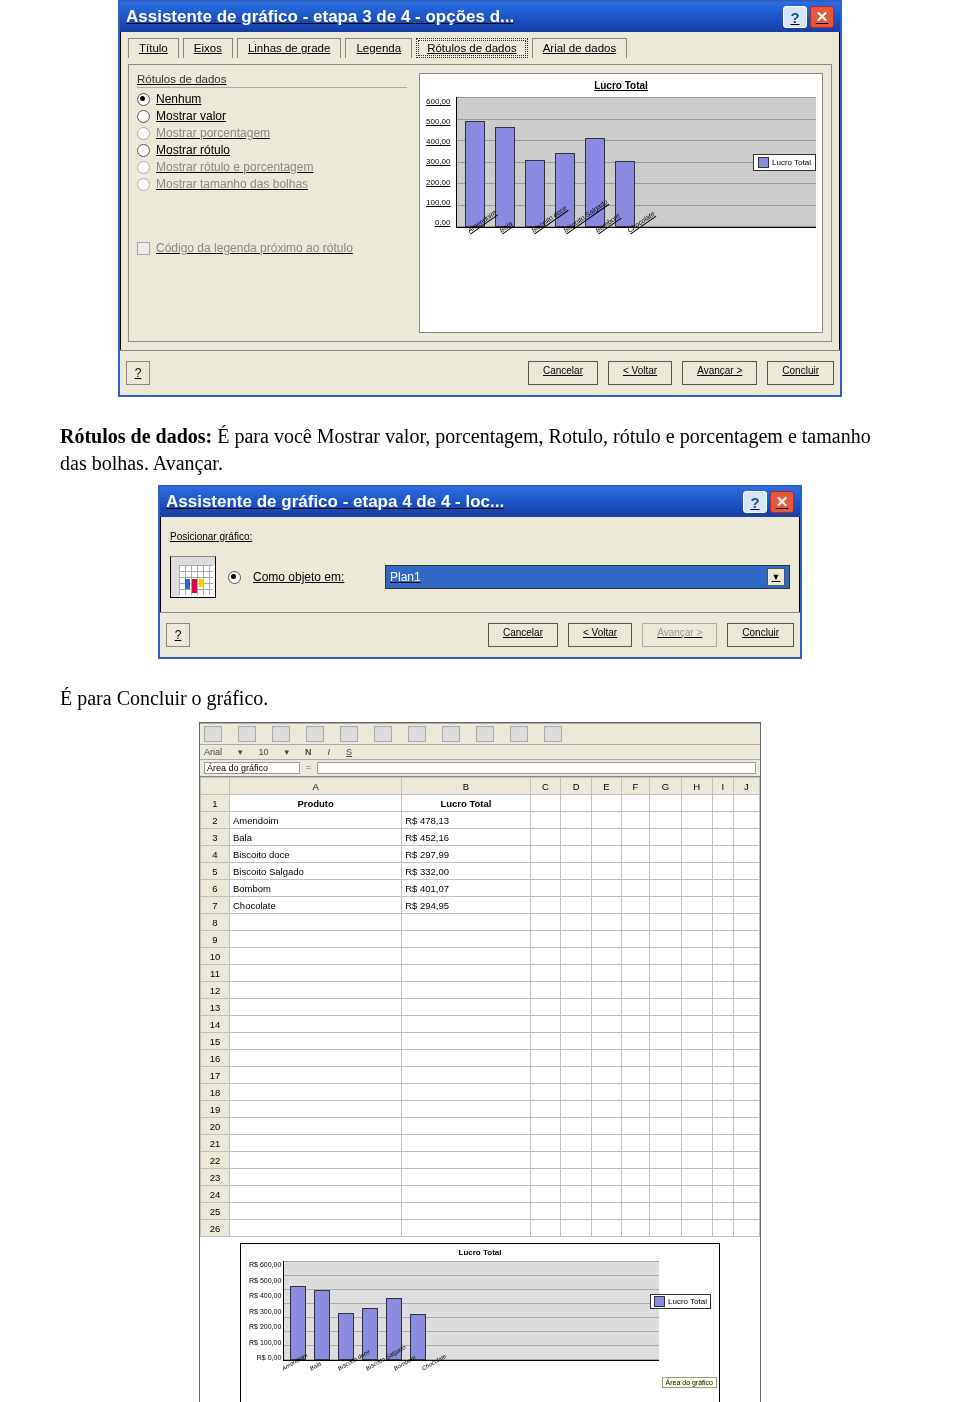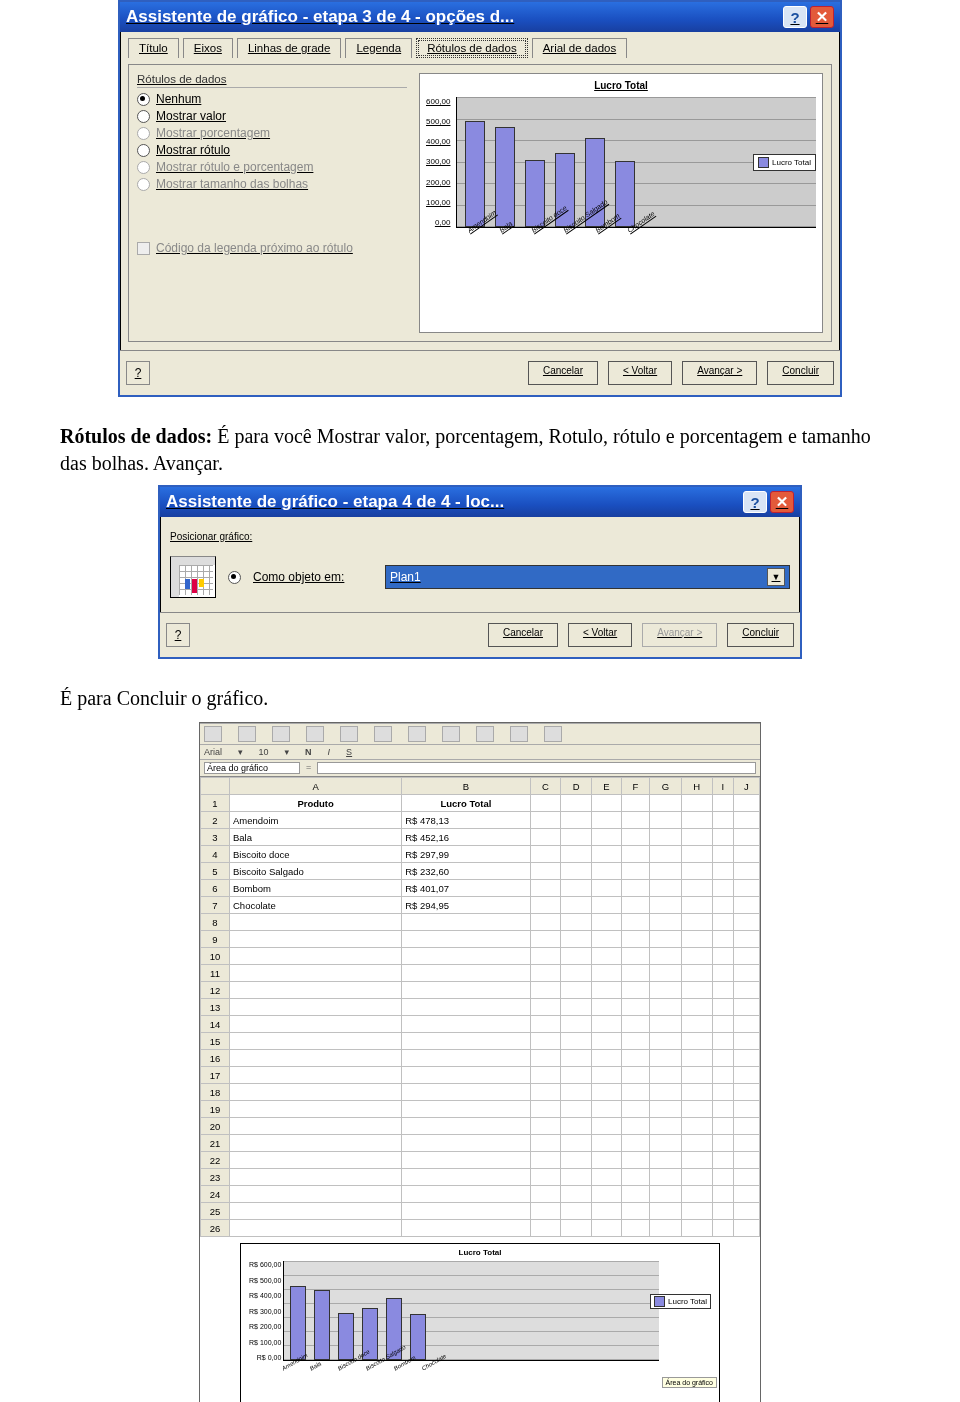--- a/index.html
+++ b/index.html
@@ -467,21 +467,21 @@
               <td></td>
               <td></td>
               <td></td>
               <td></td>
             </tr>
           </tbody>
           <tbody>
             <tr>
               <th class="rowh">5</th>
               <td>Biscoito Salgado</td>
-              <td class="right">R$ 232,60</td>
+              <td class="right">R$ 332,00</td>
               <td></td>
               <td></td>
               <td></td>
               <td></td>
               <td></td>
               <td></td>
               <td></td>
               <td></td>
             </tr>
           </tbody>

